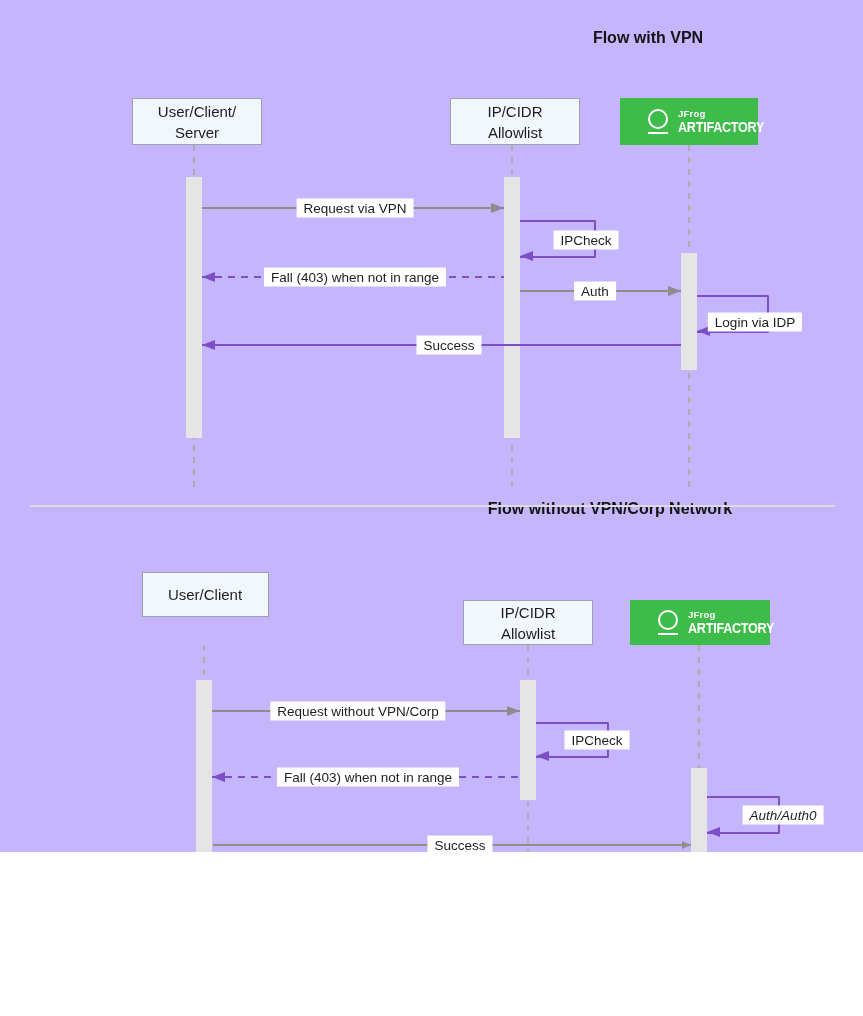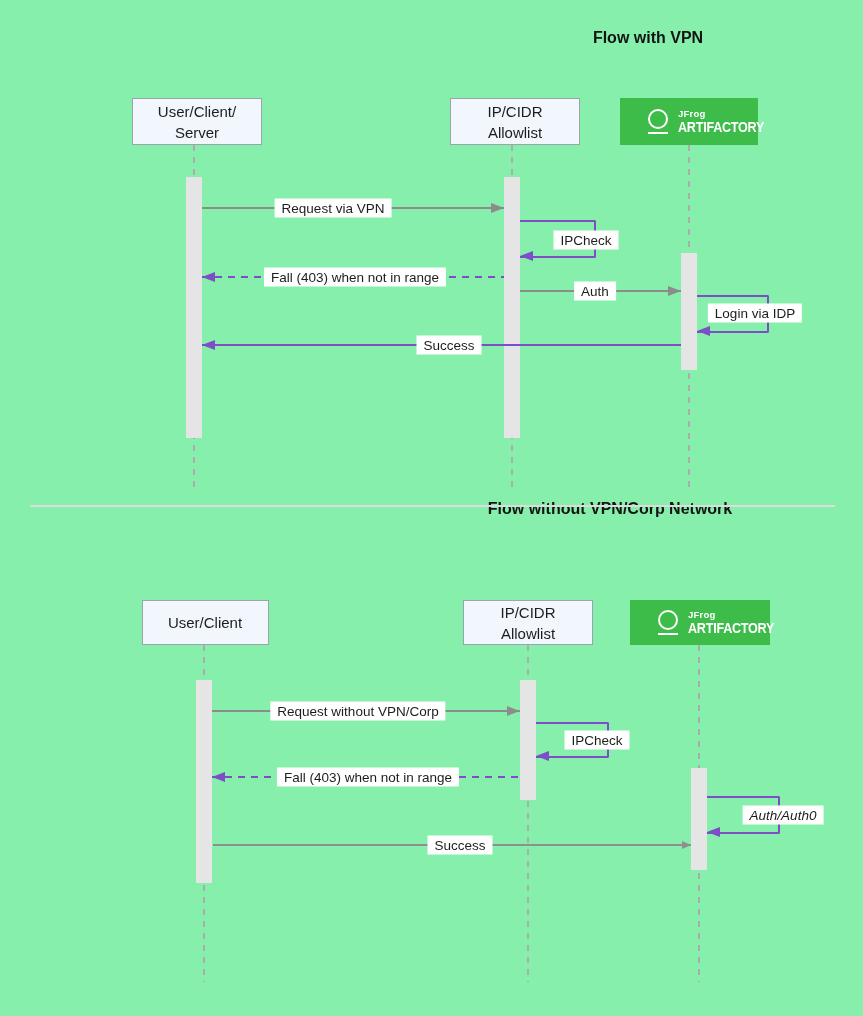--- a/index.html
+++ b/index.html
@@ -1,16 +1,16 @@
 <!DOCTYPE html>
 <html><head>
 <meta charset="utf-8">
 <style>
   html,body{margin:0;padding:0;background:#fff;}
-  .canvas{position:relative;width:863px;height:1016px;background:#86efac;
+  .canvas{position:relative;width:863px;height:852px;background:#c4b5fd;
           font-family:"Liberation Sans","DejaVu Sans",sans-serif;overflow:hidden;}
   .layer{position:absolute;left:0;top:0;width:863px;height:1016px;margin-left:44px;}
   .abs{position:absolute;box-sizing:border-box;}
   .flow-title{position:absolute;transform:translateX(-50%);font-size:16px;font-weight:700;
               color:#141414;white-space:nowrap;margin:0;}
   .divider{position:absolute;left:30px;top:505px;width:805px;height:2px;background:#DCDCDC;}
   .actorbox{display:flex;align-items:center;justify-content:center;text-align:center;
             font-size:15px;line-height:21px;white-space:pre-line;}
   .logobox{display:flex;align-items:center;padding-left:28px;}
   .logoicon{display:flex;flex-direction:column;align-items:center;margin-right:10px;}
@@ -47,45 +47,45 @@
           <div class="logocircle" style="position: static;"></div>
           <div class="logoline" style="position: static;"></div>
         </div>
         <div class="logotext" style="position: static;">
           <div class="brand" style="position: static;">JFrog</div>
           <div class="product" style="position: static;">ARTIFACTORY</div>
         </div>
       </div>
       <div class="abs" style="left: 158px; top: 206.75px; width: 302px; height: 2.5px; background: rgb(140, 140, 140);"></div>
       <div class="abs" style="width: 0px; height: 0px; top: 202.5px; border-top: 5.5px solid transparent; border-bottom: 5.5px solid transparent; left: 447px; border-left: 13px solid rgb(140, 140, 140);"></div>
-      <div class="abs mlabel" style="left: 289px; top: 208px; color: rgb(29, 29, 31);">Request via VPN</div>
+      <div class="abs mlabel" style="left: 311px; top: 208px; color: rgb(29, 29, 31);">Request via VPN</div>
       <div class="abs loop" style="left: 476px; top: 220px; width: 76px; height: 38px; border-color: rgb(125, 78, 198); border-width: 2.5px;"></div>
       <div class="abs" style="left: 476px; top: 251px; width: 0px; height: 0px; border-top: 5.5px solid transparent; border-bottom: 5.5px solid transparent; border-right: 13px solid rgb(125, 78, 198);"></div>
       <div class="abs mlabel" style="left: 542px; top: 240px; color: rgb(29, 29, 31);">IPCheck</div>
       <div class="abs" style="left: 158px; top: 275.75px; width: 302px; height: 2.5px; background: repeating-linear-gradient(90deg, rgb(125, 78, 198) 0px, rgb(125, 78, 198) 7px, transparent 7px, transparent 13px);"></div>
       <div class="abs" style="width: 0px; height: 0px; top: 271.5px; border-top: 5.5px solid transparent; border-bottom: 5.5px solid transparent; left: 158px; border-right: 13px solid rgb(125, 78, 198);"></div>
       <div class="abs mlabel" style="left: 311px; top: 277px; color: rgb(29, 29, 31);">Fall (403) when not in range</div>
       <div class="abs" style="left: 476px; top: 289.75px; width: 161px; height: 2.5px; background: rgb(140, 140, 140);"></div>
       <div class="abs" style="width: 0px; height: 0px; top: 285.5px; border-top: 5.5px solid transparent; border-bottom: 5.5px solid transparent; left: 624px; border-left: 13px solid rgb(140, 140, 140);"></div>
       <div class="abs mlabel" style="left: 551px; top: 291px; color: rgb(29, 29, 31);">Auth</div>
       <div class="abs loop" style="left: 653px; top: 295px; width: 72px; height: 38px; border-color: rgb(125, 78, 198); border-width: 2.5px;"></div>
       <div class="abs" style="left: 653px; top: 326px; width: 0px; height: 0px; border-top: 5.5px solid transparent; border-bottom: 5.5px solid transparent; border-right: 13px solid rgb(125, 78, 198);"></div>
-      <div class="abs mlabel" style="left: 711px; top: 313px; color: rgb(29, 29, 31); text-align: center;">Login via IDP</div>
+      <div class="abs mlabel" style="left: 711px; top: 322px; color: rgb(29, 29, 31); text-align: center;">Login via IDP</div>
       <div class="abs" style="left: 158px; top: 343.75px; width: 479px; height: 2.5px; background: rgb(125, 78, 198);"></div>
       <div class="abs" style="width: 0px; height: 0px; top: 339.5px; border-top: 5.5px solid transparent; border-bottom: 5.5px solid transparent; left: 158px; border-right: 13px solid rgb(125, 78, 198);"></div>
       <div class="abs mlabel" style="left: 405px; top: 345px; color: rgb(29, 29, 31);">Success</div>
     </div>
   <div class="layer" id="flow1">
       <div class="abs" style="left: 159px; top: 645px; width: 2px; height: 337px; background: repeating-linear-gradient(rgb(172, 172, 172) 0px, rgb(172, 172, 172) 6px, transparent 6px, transparent 12px);"></div>
       <div class="abs" style="left: 483px; top: 645px; width: 2px; height: 337px; background: repeating-linear-gradient(rgb(172, 172, 172) 0px, rgb(172, 172, 172) 6px, transparent 6px, transparent 12px);"></div>
       <div class="abs" style="left: 654px; top: 645px; width: 2px; height: 337px; background: repeating-linear-gradient(rgb(172, 172, 172) 0px, rgb(172, 172, 172) 6px, transparent 6px, transparent 12px);"></div>
       <div class="abs" style="left: 152px; top: 680px; width: 16px; height: 203px; background: rgb(229, 229, 229);"></div>
       <div class="abs" style="left: 476px; top: 680px; width: 16px; height: 120px; background: rgb(229, 229, 229);"></div>
       <div class="abs" style="left: 647px; top: 768px; width: 16px; height: 102px; background: rgb(229, 229, 229);"></div>
-      <div class="abs actorbox" style="left: 97.5px; top: 600px; width: 127px; height: 45px; background: rgb(241, 247, 252); border: 1px solid rgb(154, 164, 172); color: rgb(29, 29, 31);"><div style="position: static;">User/Client</div></div>
+      <div class="abs actorbox" style="left: 97.5px; top: 572px; width: 127px; height: 45px; background: rgb(241, 247, 252); border: 1px solid rgb(154, 164, 172); color: rgb(29, 29, 31);"><div style="position: static;">User/Client</div></div>
       <div class="abs actorbox" style="left: 419px; top: 600px; width: 130px; height: 45px; background: rgb(241, 247, 252); border: 1px solid rgb(154, 164, 172); color: rgb(29, 29, 31);"><div style="position: static;">IP/CIDR
 Allowlist</div></div>
       <div class="abs logobox" style="left: 586px; top: 600px; width: 140px; height: 45px; background: rgb(62, 188, 74);">
         <div class="logoicon" style="position: static;">
           <div class="logocircle" style="position: static;"></div>
           <div class="logoline" style="position: static;"></div>
         </div>
         <div class="logotext" style="position: static;">
           <div class="brand" style="position: static;">JFrog</div>
           <div class="product" style="position: static;">ARTIFACTORY</div>

